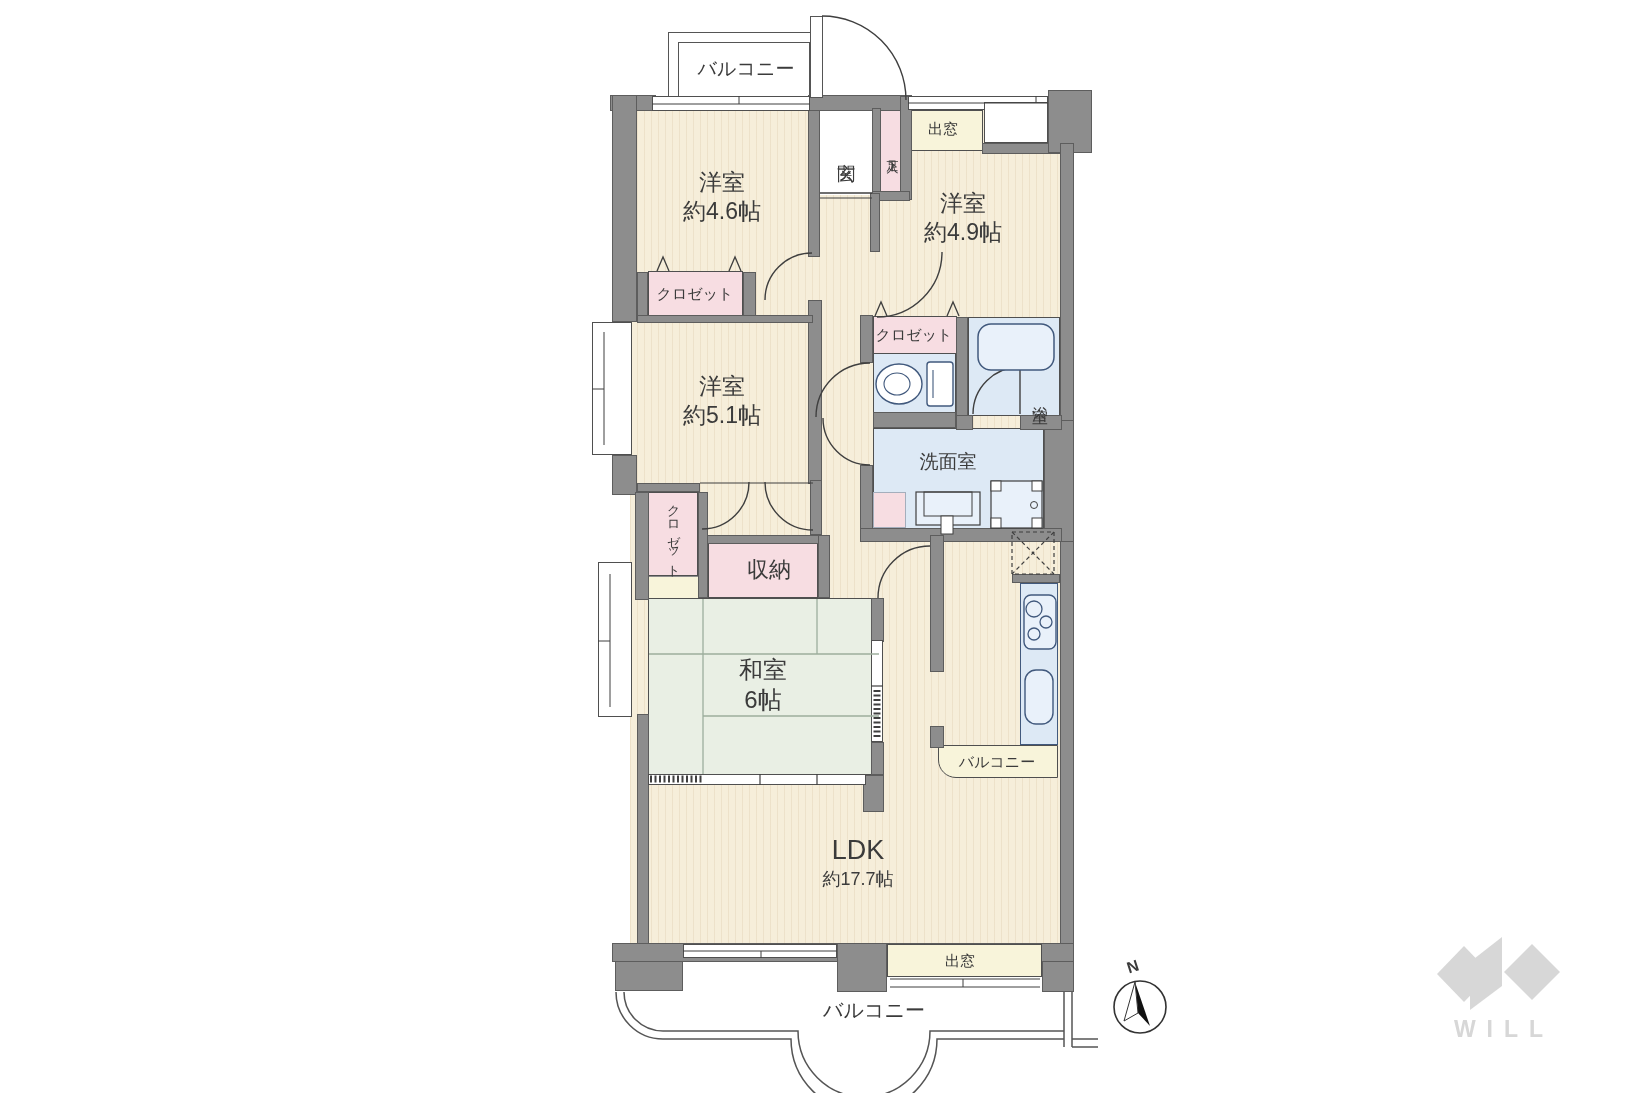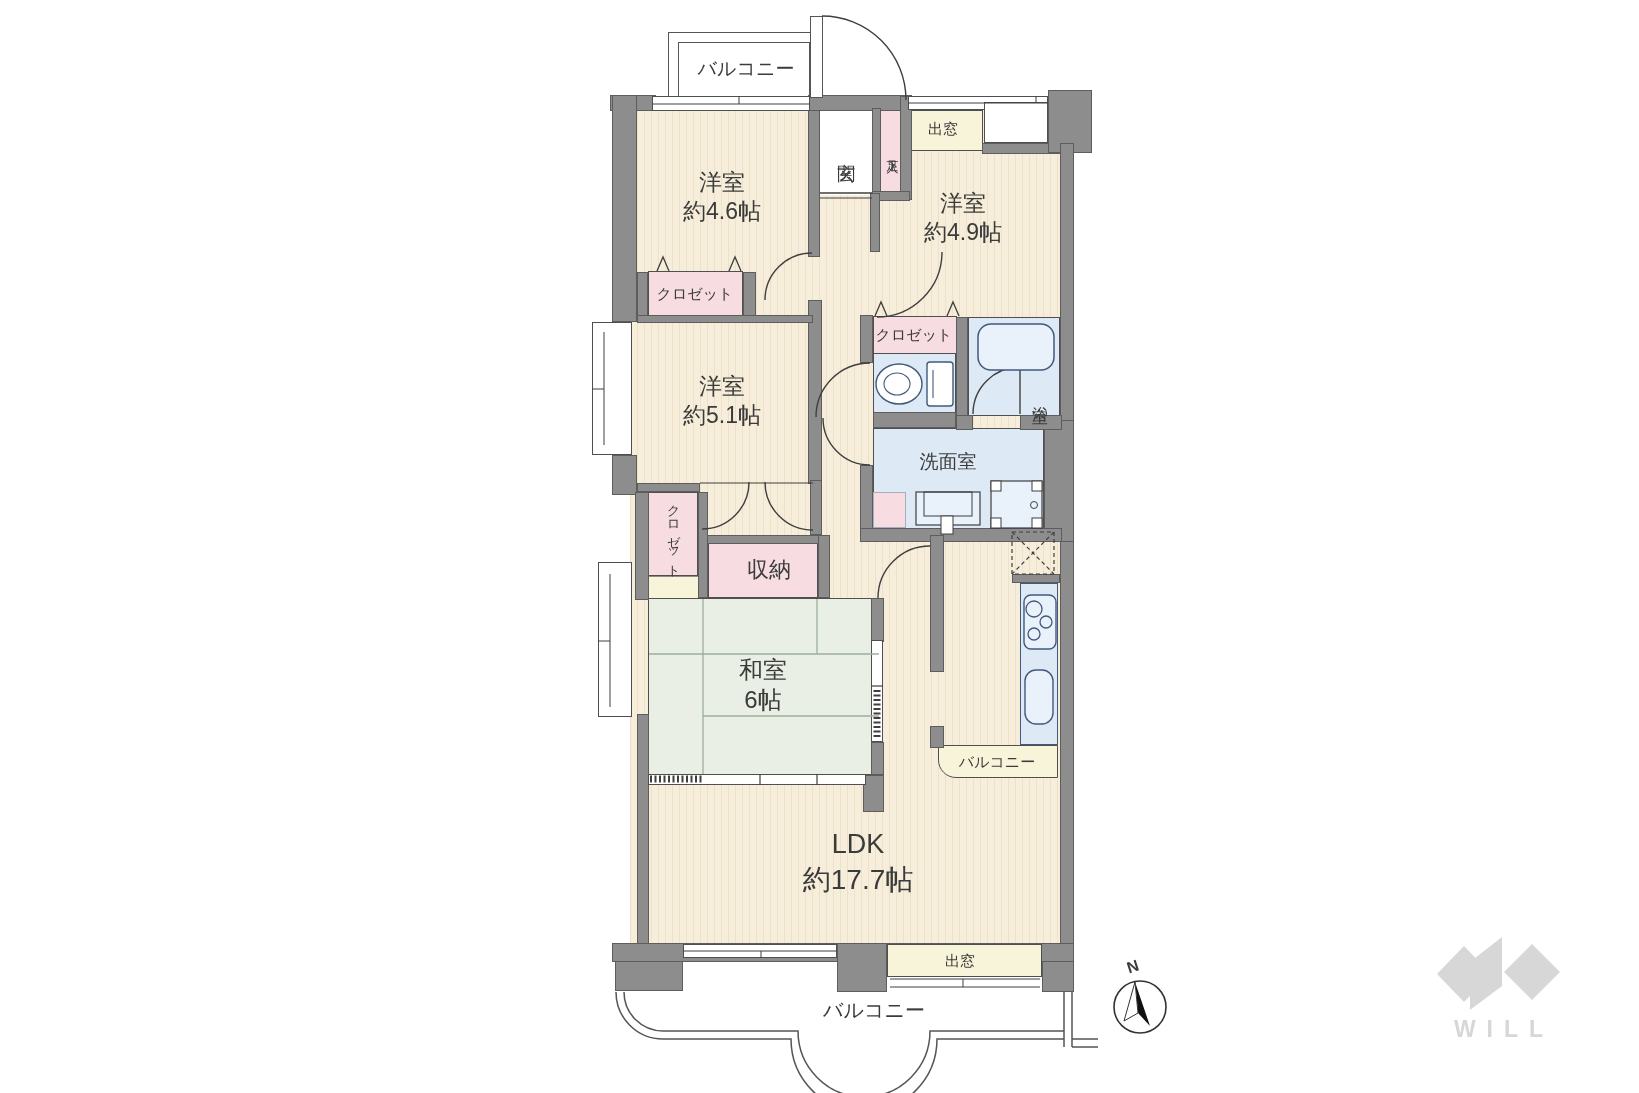--- a/index.html
+++ b/index.html
@@ -250,21 +250,21 @@
 
   <div class="lbl" style="left:763px;top:685px;font-size:24px;">
     <div>和室</div>
     <div>6帖</div>
   </div>
 
   <div class="lbl" style="left:997px;top:762px;font-size:15px;">バルコニー</div>
 
   <div class="lbl" style="left:858px;top:862px;font-size:27px;">
     <div>LDK</div>
-    <div style="font-size:28px;">約17.7帖</div>
+    <div style="font-size:18px;">約17.7帖</div>
   </div>
 
   <div class="lbl" style="left:960px;top:961px;font-size:15px;">出窓</div>
   <div class="lbl" style="left:874px;top:1010px;font-size:20px;">バルコニー</div>
 
   <div class="lbl" style="left:1133px;top:967px;font-size:16px;font-weight:bold;transform:translate(-50%,-50%) rotate(-18deg);">N</div>
 
   <div class="logo-text" style="left:1504px;top:1029px;">WILL</div>
 
 </div>

